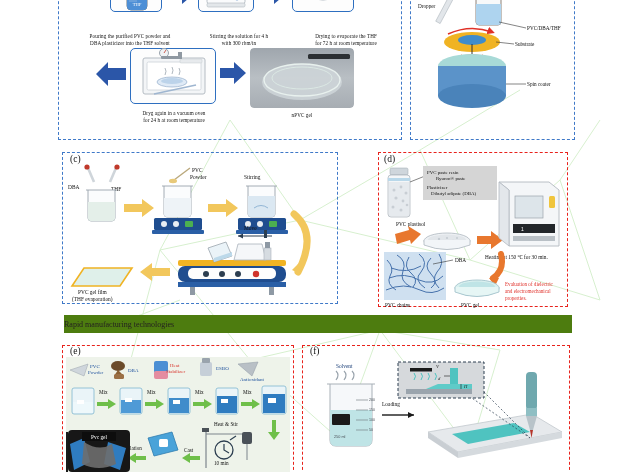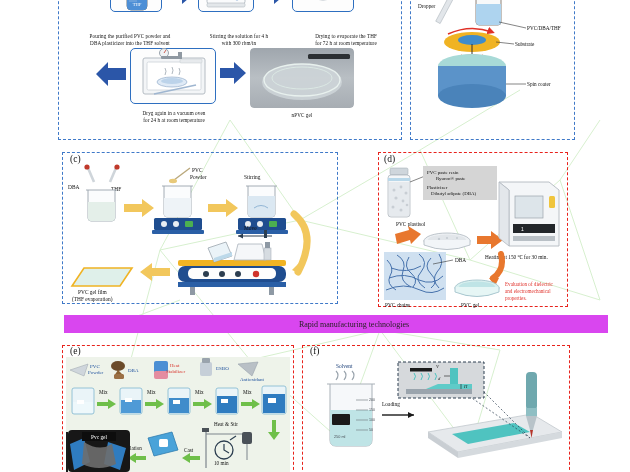--- a/index.html
+++ b/index.html
@@ -18,21 +18,21 @@
   .plabel{position:absolute;font-size:9.5px;font-family:"Liberation Serif",serif;color:#111;}
 
   .cap{position:absolute;font-size:5.1px;line-height:1.28;text-align:center;color:#111;
        font-family:"Liberation Serif",serif;letter-spacing:.1px;}
 
   
   .box{position:absolute;box-sizing:border-box;}
   .wbox{position:absolute;box-sizing:border-box;background:#fdfdfd;border:1px solid #2e6fc0;border-radius:5px;}
 
   .arrowBlue{position:absolute;color:#2b56a8;}
-  .banner{position:absolute;background:#d946ef;display:flex;align-items:center;justify-content:center;padding-left:36px;}
+  .banner{position:absolute;background:#4d7c0f;display:flex;align-items:center;}
   .banner span{font-size:8px;color:#231f20;font-family:"Liberation Serif",serif;}
 
   .photo{position:absolute;border-radius:4px;overflow:hidden;}
 </style>
 </head>
 <body>
 
 <div class="fig">
 
   <svg class="watermark" viewBox="0 0 630 472">

